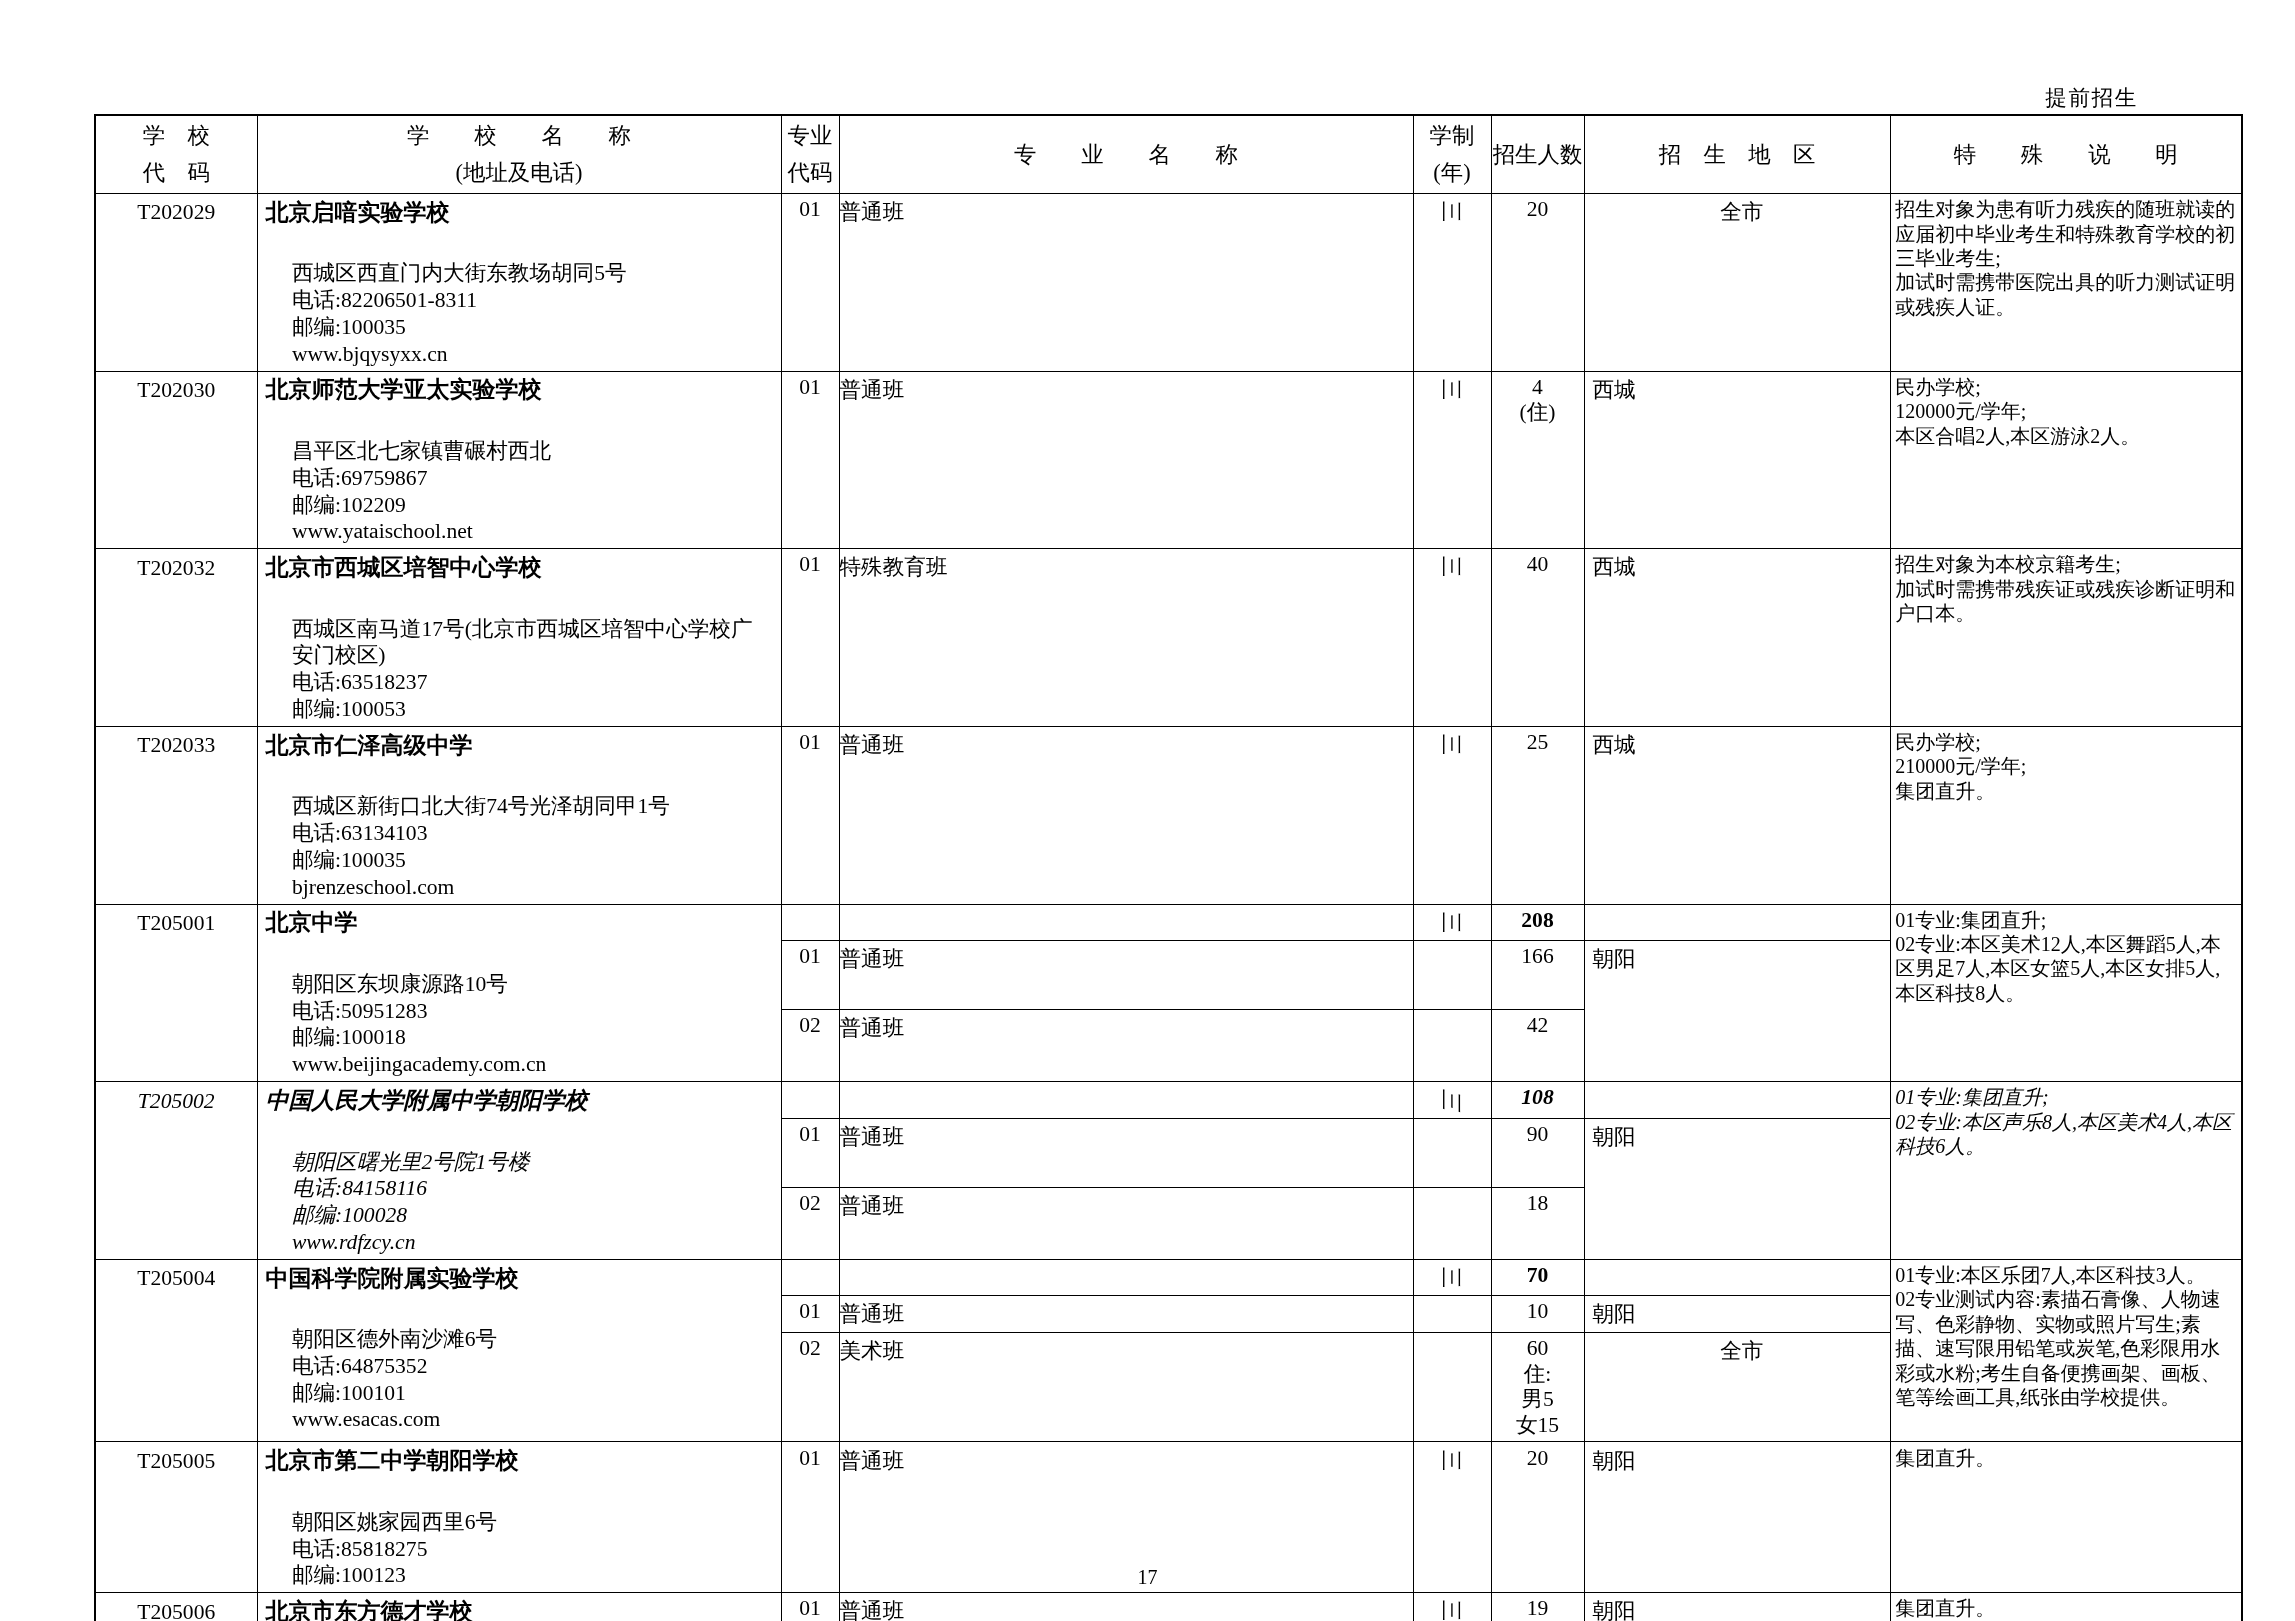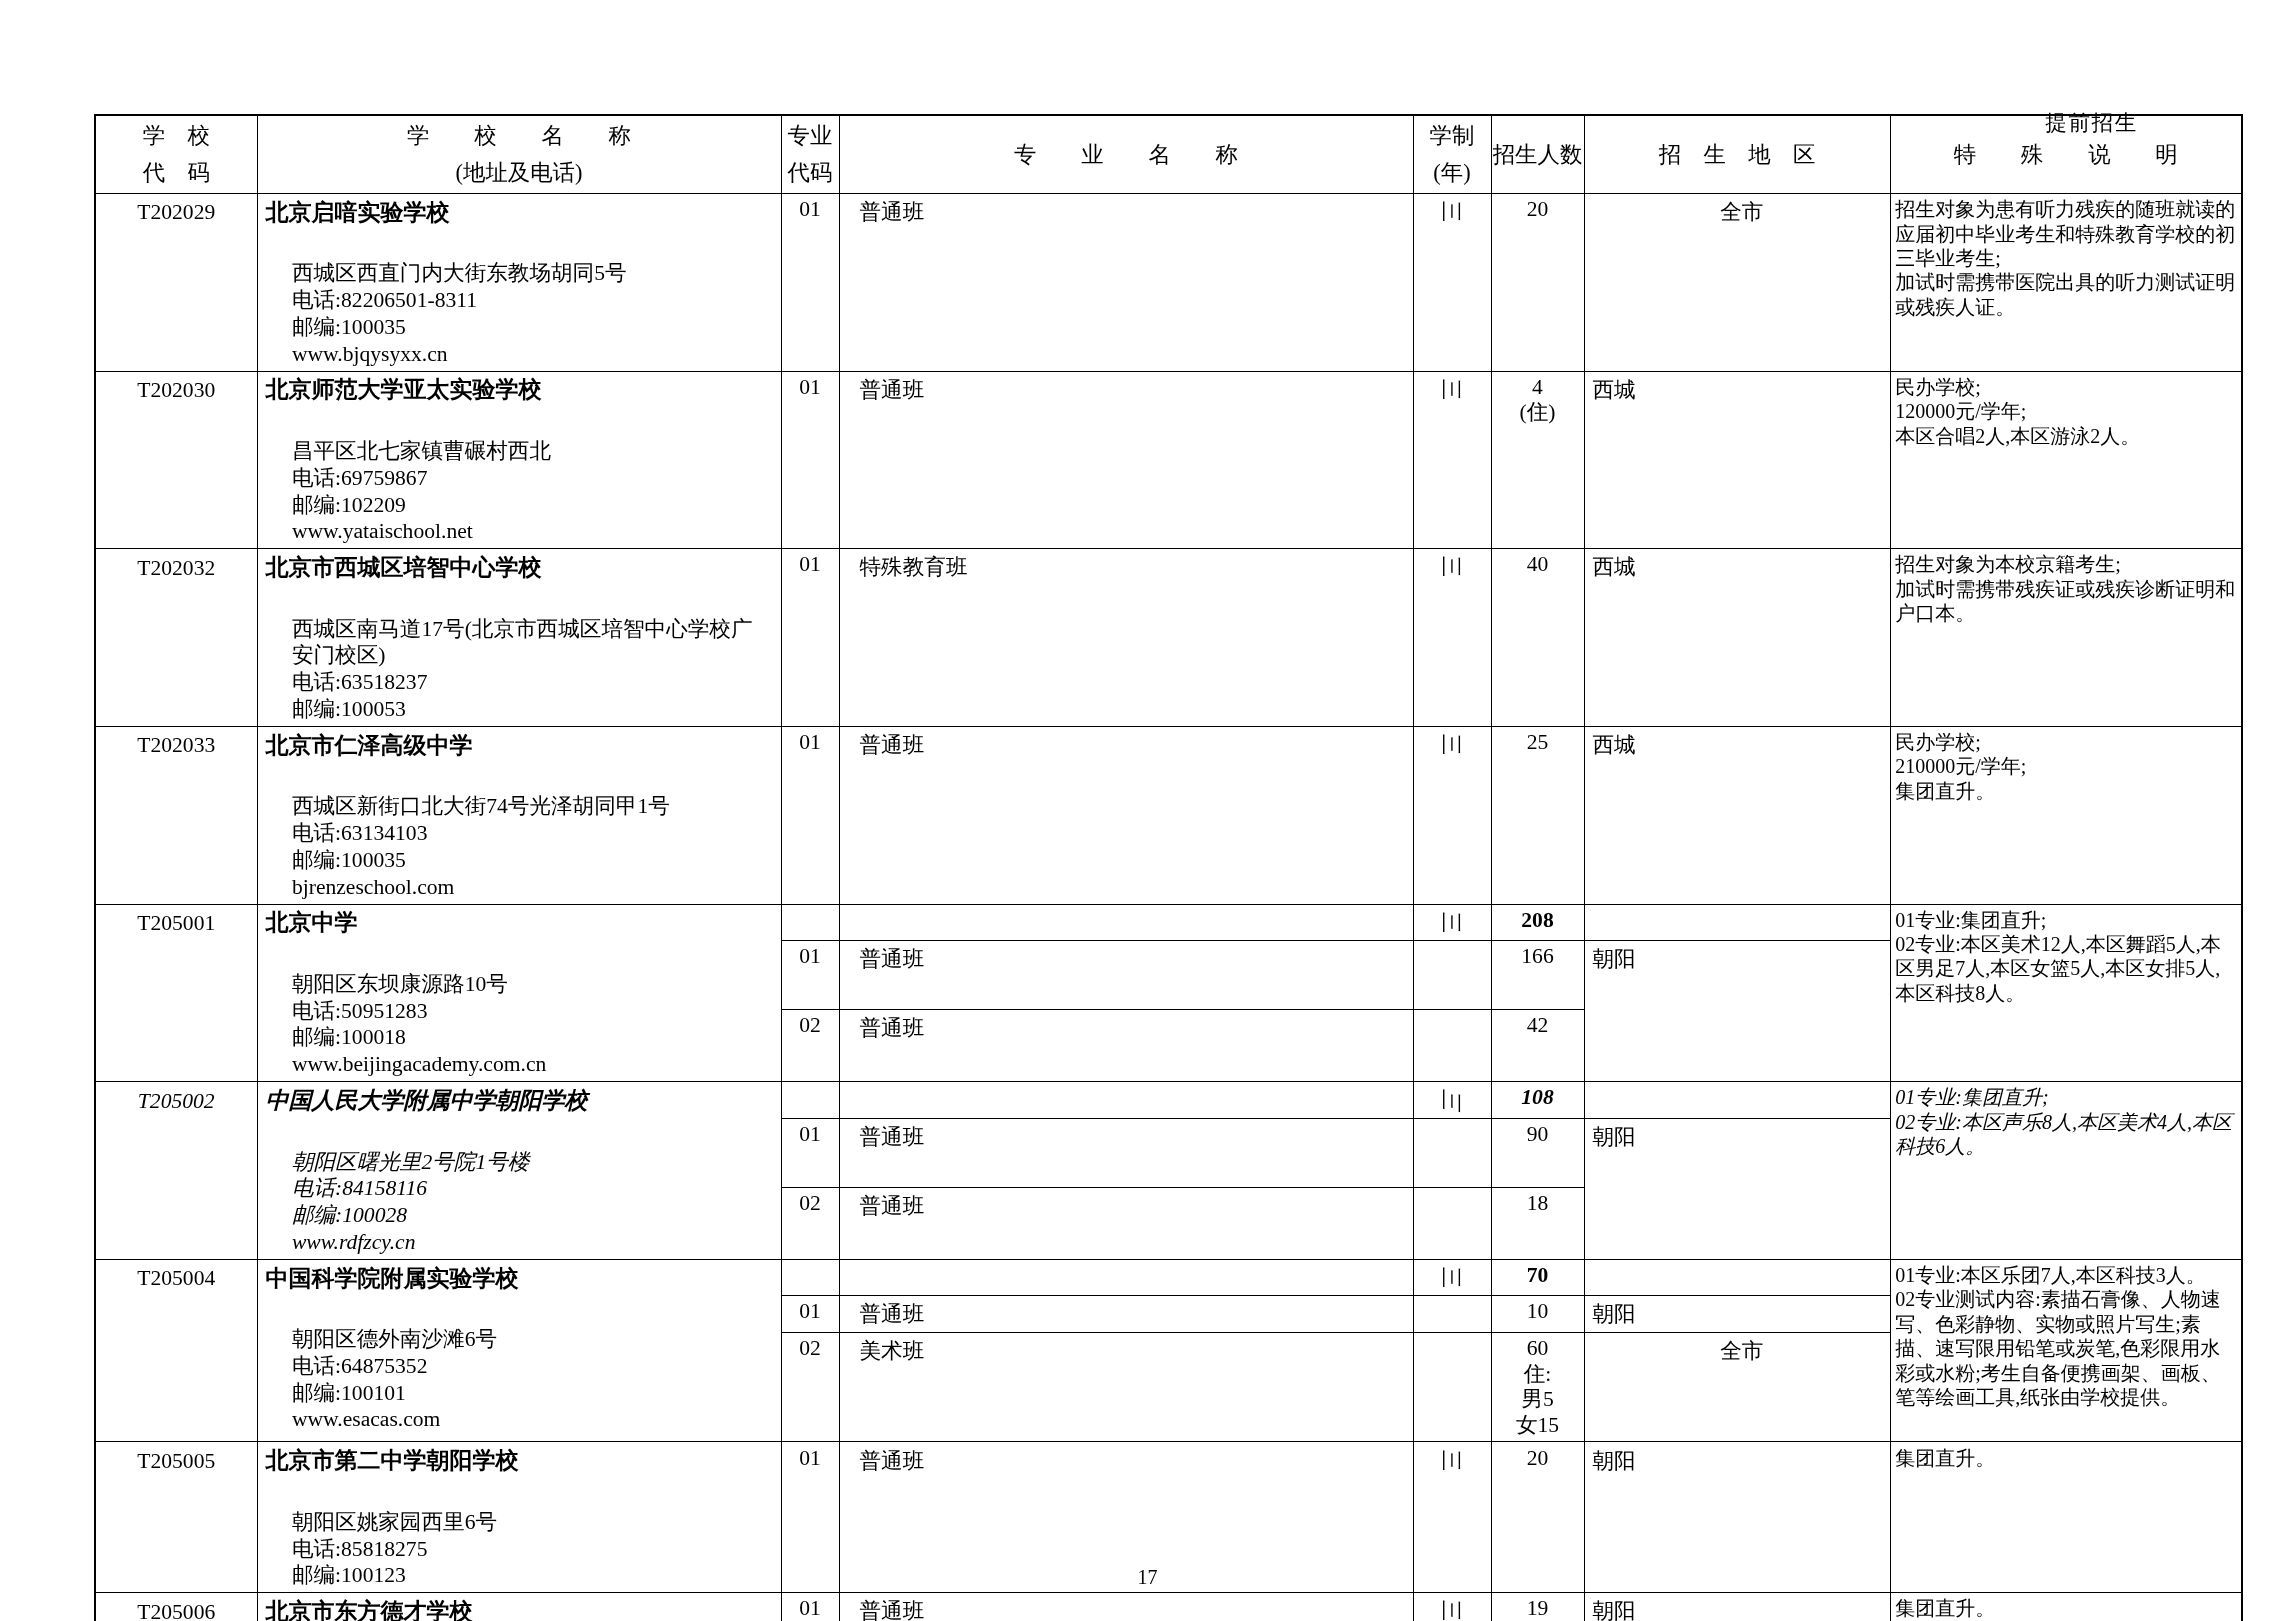--- a/index.html
+++ b/index.html
@@ -1,41 +1,41 @@
 <!DOCTYPE html>
 <html style="font-size:13px"><head>
 <meta charset="utf-8">
 <style>
   html,body{margin:0;padding:0;}
   body{
     width:2295px;height:1621px;background:#ffffff;position:relative;
     font-family:"Liberation Serif","DejaVu Serif",serif;color:#000;
   }
   .corner-label{
-    position:absolute;top:83px;right:157px;font-size:21.6px;letter-spacing:1.6px;margin-top:25px;
+    position:absolute;top:83px;right:157px;font-size:21.6px;letter-spacing:1.6px;
   }
   table.doc{
     position:absolute;left:94px;top:114px;width:2147px;
     border-collapse:collapse;table-layout:fixed;border:2.4px solid #000;
   }
   td,th{
     border:1.6px solid #000;vertical-align:top;padding:3.2px 6.4px;
     font-size:21.6px;overflow:hidden;word-break:break-all;
   }
   thead th{
     font-weight:normal;text-align:center;vertical-align:middle;
     height:77px;font-size:22.4px;padding:0;
   }
   thead .h2line div{line-height:1.0;}
   thead .h2line div:first-child{margin-bottom:14.4px;}
   .c-code{text-align:center;padding-top:6.4px;}
   .school-name{font-weight:bold;font-size:23px;margin:1.6px 0 34px 1.6px;line-height:1.2;}
   .addr div{line-height:1.24;margin-left:28px;}
   .c-mcode{text-align:center;padding:3.2px 1.6px;}
-  .c-mname{padding-left:20px;}
+  .c-mname{padding-left:0;}
   .c-dur{text-align:center;}
   .rot{display:inline-block;transform:rotate(90deg);}
   .c-count{text-align:center;line-height:1.18;}
   .c-count.bold{font-weight:bold;margin-top:31px;}
   .c-area{padding-left:8px;}
   .c-area.center{text-align:center;padding-left:16px;}
   .c-special{font-size:20px;line-height:1.22;padding:3.2px 4.8px;}
   .page-number{
     position:absolute;top:1566px;left:0;width:100%;text-align:center;
     font-size:20px;

